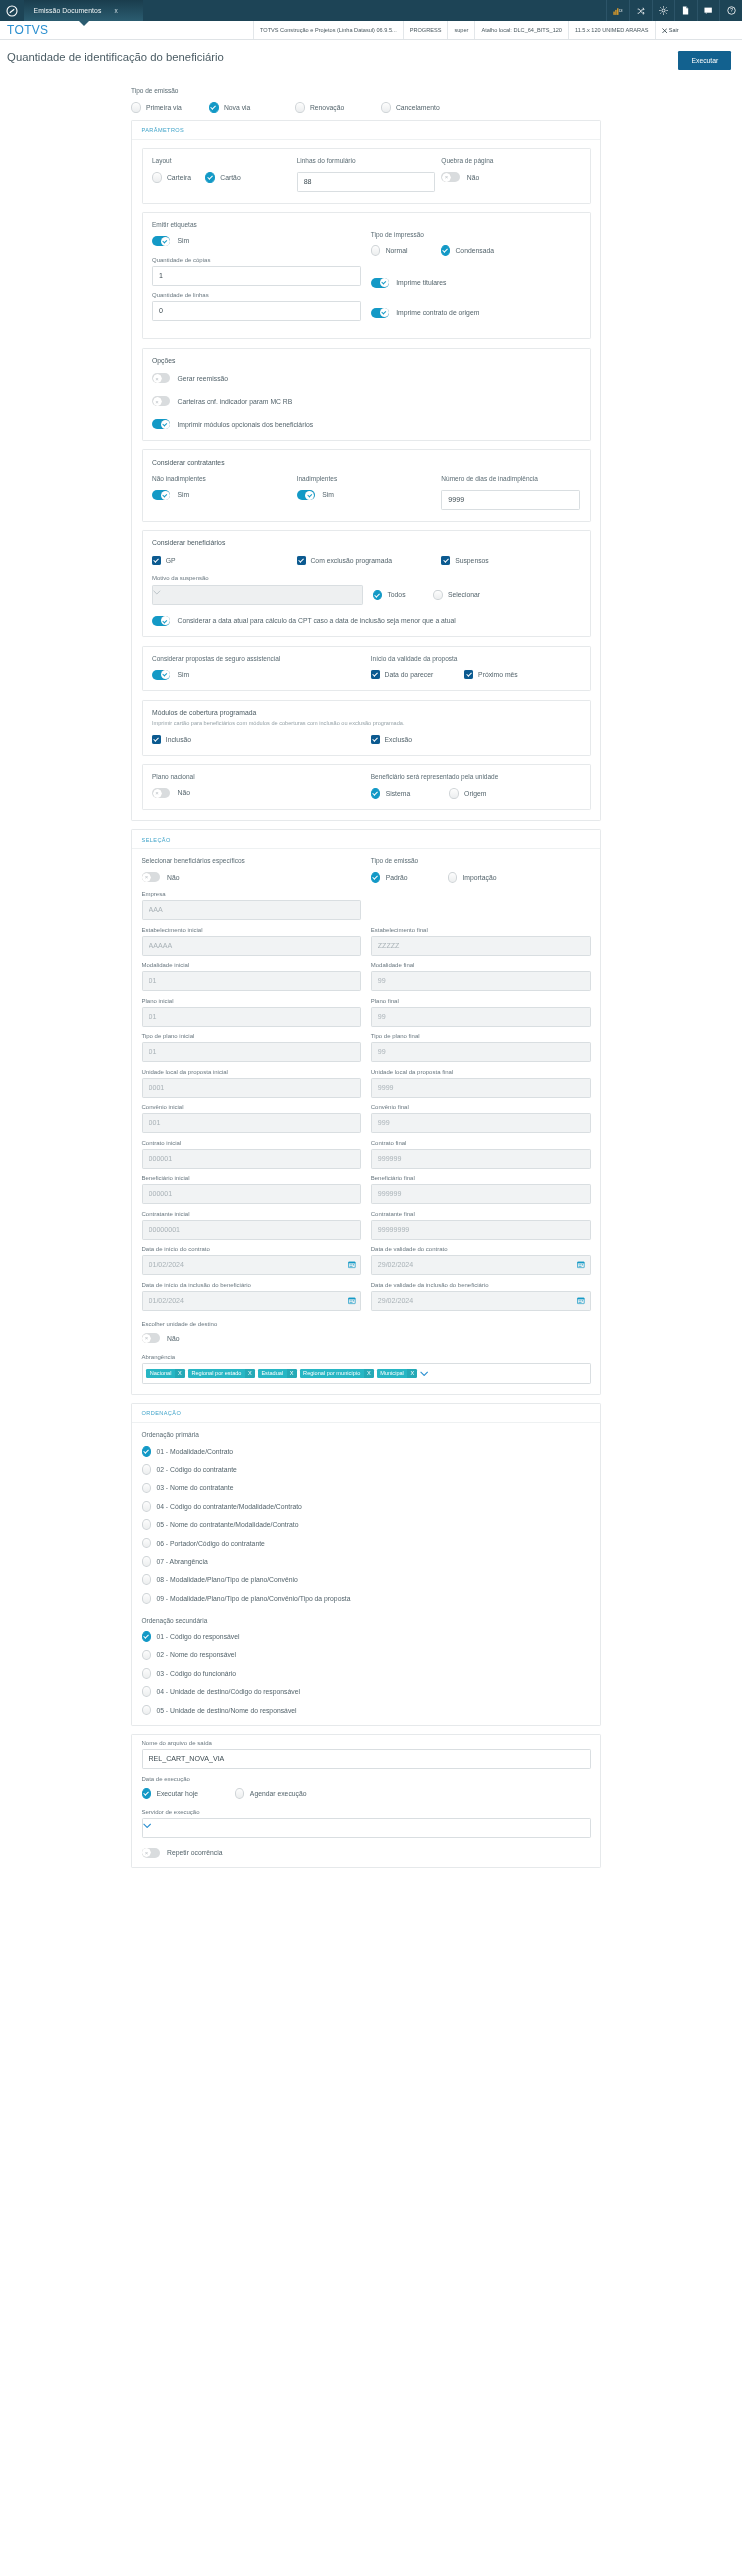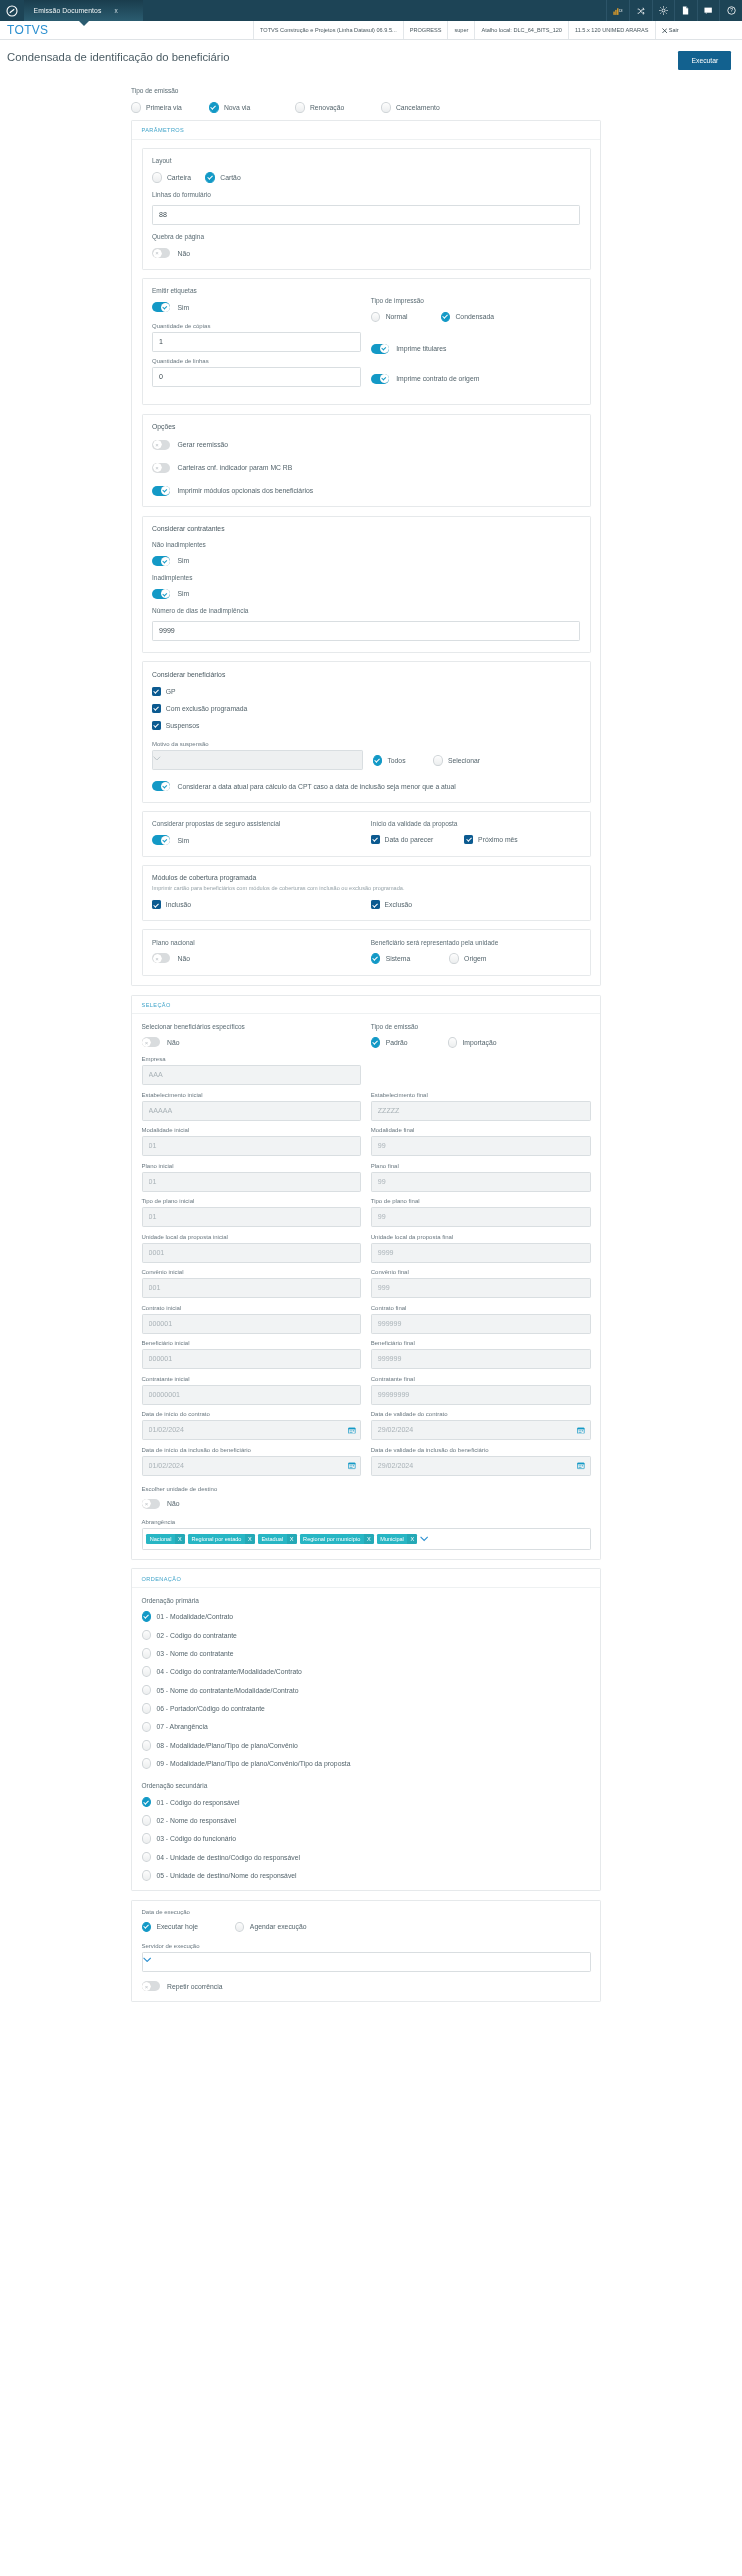--- a/index.html
+++ b/index.html
@@ -204,21 +204,21 @@
     color: #3fa3c9;
     letter-spacing: 0.4px;
     padding: 6.5px 9.5px 5.4px 9.5px;
     border-bottom: 0.6px solid #eef1f2;
   }
   .sect-title.exec { font-size: 7.1px; color: #2a8fd0; letter-spacing: 0; border-bottom: none; padding-bottom: 2.4px; }
   .sect-body { padding: 8.3px 9.5px 9.5px 9.5px; }
 
   .card-title { font-size: 6.8px; color: #4a5a62; margin-bottom: 9.5px; }
 
-  .grid3 { display: grid; grid-template-columns: 1fr; gap: 8px 6px; }
+  .grid3 { display: grid; grid-template-columns: 1fr 1fr 1fr; gap: 8px 6px; }
   .grid2 { display: grid; grid-template-columns: 1fr 1fr; gap: 0 9.5px; }
   .col-lab { font-size: 6.5px; color: #5a6b73; margin-bottom: 7.7px; }
 
   
   .inp {
     width: 100%;
     height: 20px;
     border: 0.6px solid #d9dee1;
     border-radius: 1.2px;
     background: #fff;
@@ -341,21 +341,21 @@
     <svg width="5.4" height="5.4" viewBox="0 0 12 12">
         <path d="M1 1l10 10M11 1L1 11" stroke="#3d4d55" stroke-width="2"></path>
       </svg>
     <span>Sair</span>
   </div>
 </div>
 
 <div class="page">
 
   <div class="page-head">
-    <div class="page-title">Condensada de identificação do beneficiário</div>
+    <div class="page-title">Quantidade de identificação do beneficiário</div>
     <button class="btn-exec">Executar</button>
   </div>
 
   <div class="form-wrap">
 
     <div class="emission-block">
       <div class="fieldlabel">Tipo de emissão</div>
       <div class="radio-row">
         <div class="radio-item" style="width:78px">
           <span class="radio"></span>
@@ -845,20 +845,24 @@
               <span class="radio-label">05 - Unidade de destino/Nome do responsável</span>
             </div>
         </div>
 
       </div>
     </div>
 
     <div class="sect" style="margin-bottom:0">
       <div class="sect-body" style="padding-top:4.8px">
 
+        <div class="fld">
+          <div class="fld-lab">Nome do arquivo de saída</div>
+          <input class="inp" value="REL_CART_NOVA_VIA" style="">
+        </div>
 
         <div class="fld-lab" style="margin-top:3.6px;margin-bottom:6.5px">Data de execução</div>
         <div style="display:flex; gap:37px; margin-bottom:10.7px">
           <div class="radio-item">
             <span class="radio on"></span>
             <span class="radio-label">Executar hoje</span>
           </div>
           <div class="radio-item">
             <span class="radio"></span>
             <span class="radio-label">Agendar execução</span>

